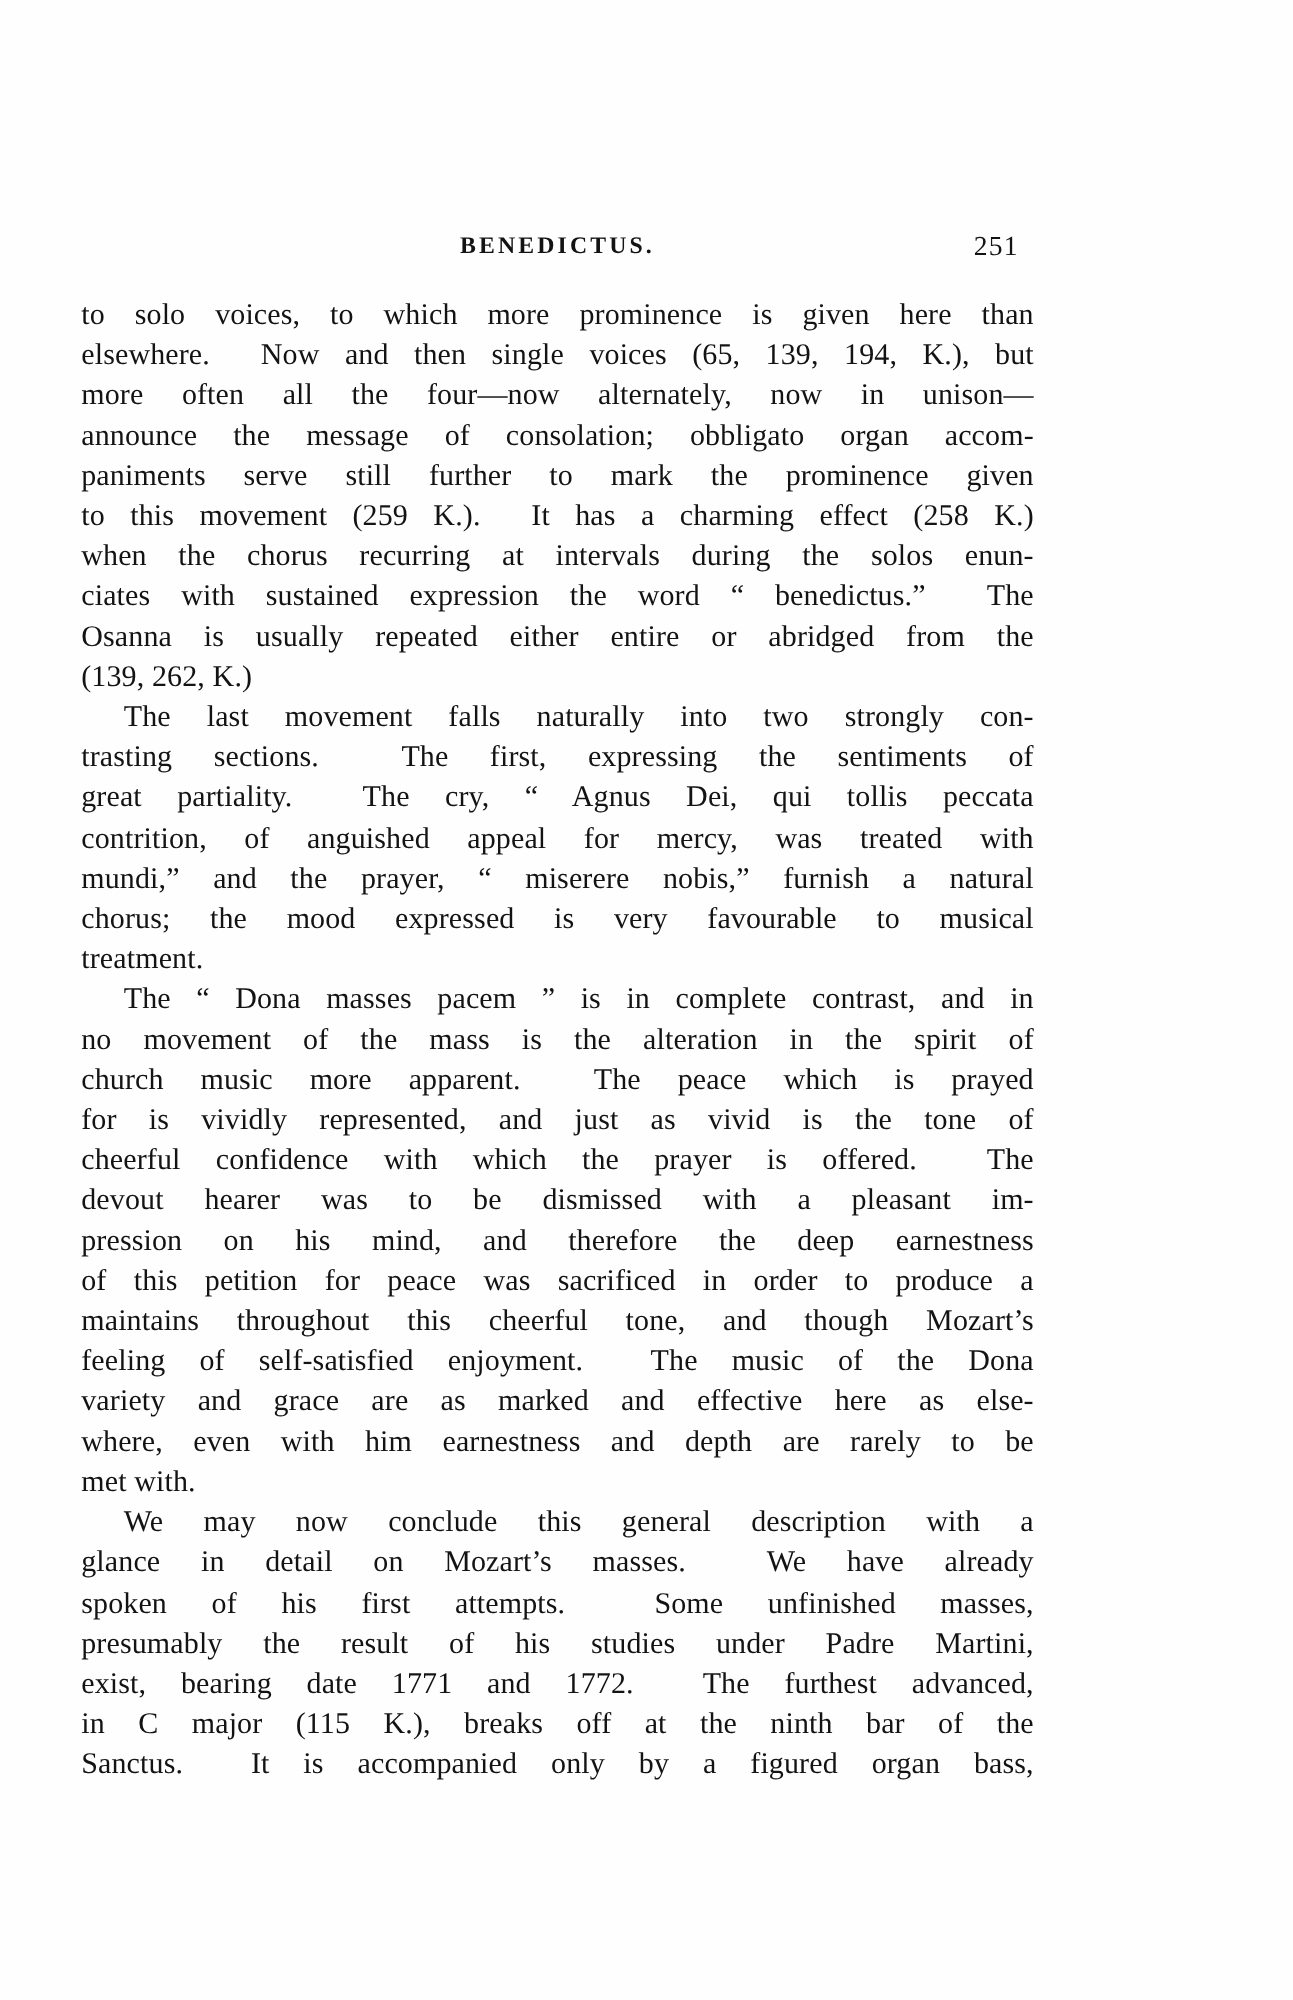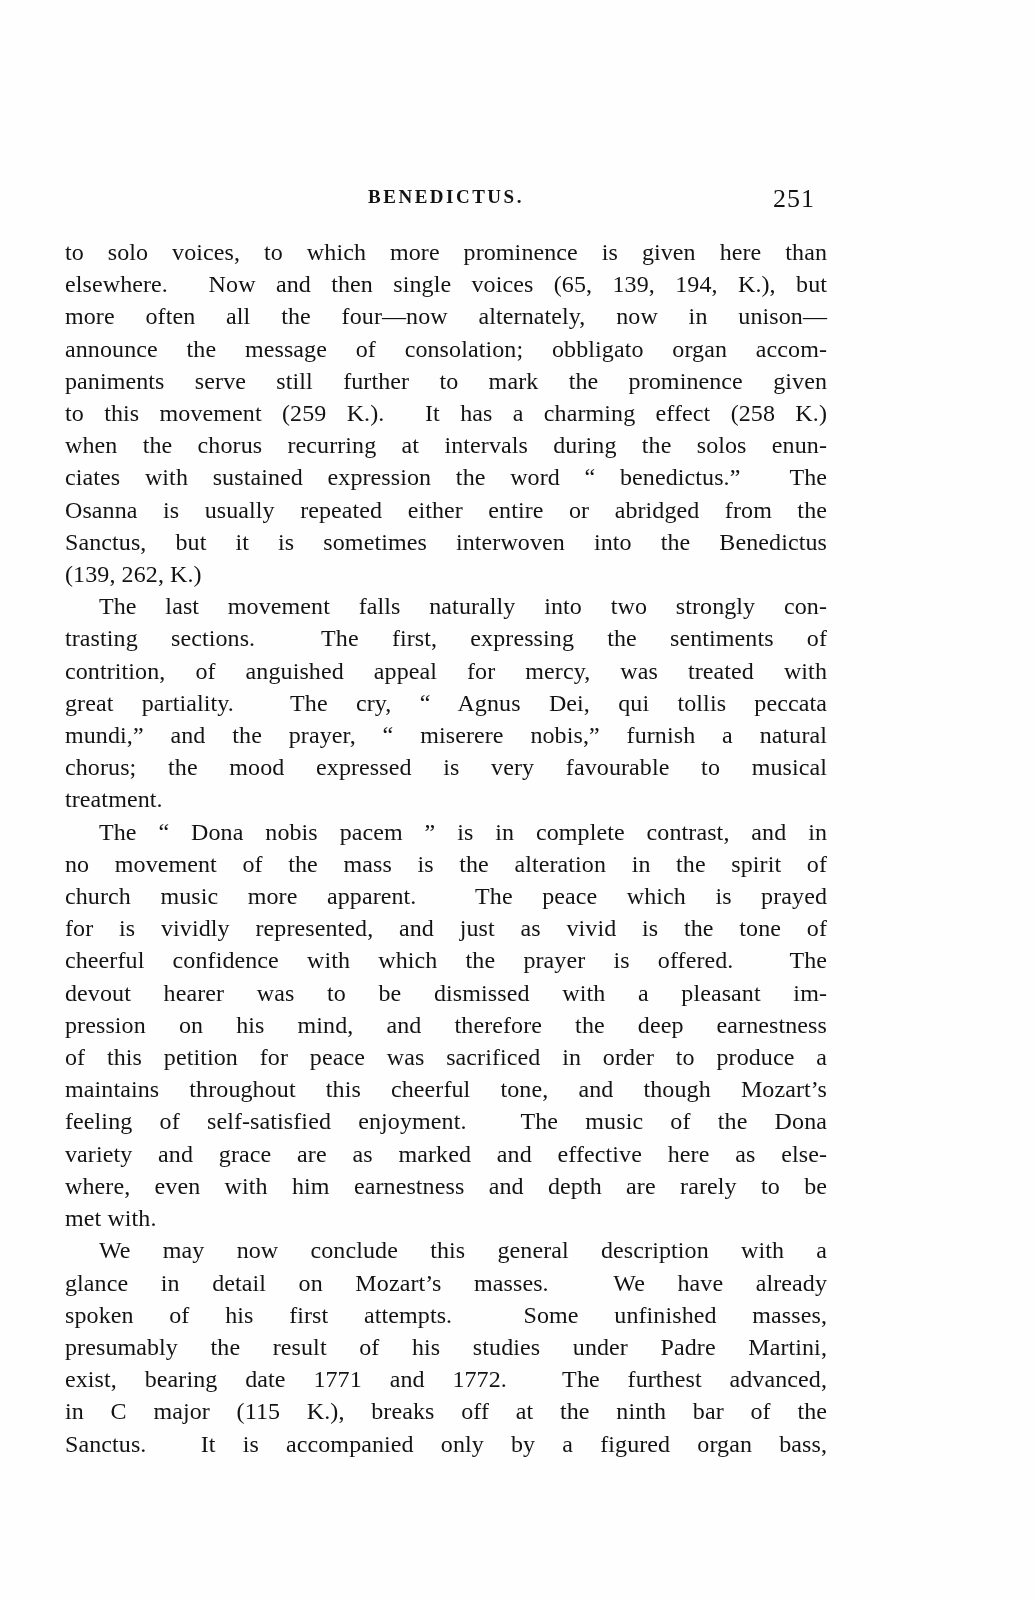--- a/index.html
+++ b/index.html
@@ -33,21 +33,21 @@
     right: 0;
     text-align: center;
     font-size: 19px;
     font-weight: bold;
     letter-spacing: 2.5px;
   }
   .page-number {
     position: absolute;
     right: 12px;
     top: -2px;
-    font-size: 26px;
+    font-size: 22px;
     letter-spacing: 1px;
   }
   .body-text {
     font-size: 24px;
   }
   .line {
     line-height: 32.2px;
     text-align: justify;
     text-align-last: justify;
     letter-spacing: 0.1px;
@@ -76,36 +76,35 @@
       <div class="paragraph">
         <div class="line">to solo voices, to which more prominence is given here than</div>
         <div class="line">elsewhere.  Now and then single voices (65, 139, 194, K.), but</div>
         <div class="line">more often all the four—now alternately, now in unison—</div>
         <div class="line">announce the message of consolation; obbligato organ accom-</div>
         <div class="line">paniments serve still further to mark the prominence given</div>
         <div class="line">to this movement (259 K.).  It has a charming effect (258 K.)</div>
         <div class="line">when the chorus recurring at intervals during the solos enun-</div>
         <div class="line">ciates with sustained expression the word “ benedictus.”  The</div>
         <div class="line">Osanna is usually repeated either entire or abridged from the</div>
-        <div class="line">Sanctus, but it is sometimes interwoven into the Benedictus</div>
         <div class="line endpara">(139, 262, K.)</div>
       </div>
 
       <div class="paragraph">
         <div class="line indent">The last movement falls naturally into two strongly con-</div>
         <div class="line">trasting sections.  The first, expressing the sentiments of</div>
+        <div class="line">great partiality.  The cry, “ Agnus Dei, qui tollis peccata</div>
         <div class="line">contrition, of anguished appeal for mercy, was treated with</div>
-        <div class="line">great partiality.  The cry, “ Agnus Dei, qui tollis peccata</div>
         <div class="line">mundi,” and the prayer, “ miserere nobis,” furnish a natural</div>
         <div class="line">chorus; the mood expressed is very favourable to musical</div>
         <div class="line endpara">treatment.</div>
       </div>
 
       <div class="paragraph">
-        <div class="line indent">The “ Dona nobis pacem ” is in complete contrast, and in</div>
+        <div class="line indent">The “ Dona masses pacem ” is in complete contrast, and in</div>
         <div class="line">no movement of the mass is the alteration in the spirit of</div>
         <div class="line">church music more apparent.  The peace which is prayed</div>
         <div class="line">for is vividly represented, and just as vivid is the tone of</div>
         <div class="line">cheerful confidence with which the prayer is offered.  The</div>
         <div class="line">devout hearer was to be dismissed with a pleasant im-</div>
         <div class="line">pression on his mind, and therefore the deep earnestness</div>
         <div class="line">of this petition for peace was sacrificed in order to produce a</div>
         <div class="line">maintains throughout this cheerful tone, and though Mozart’s</div>
         <div class="line">feeling of self-satisfied enjoyment.  The music of the Dona</div>
         <div class="line">variety and grace are as marked and effective here as else-</div>

